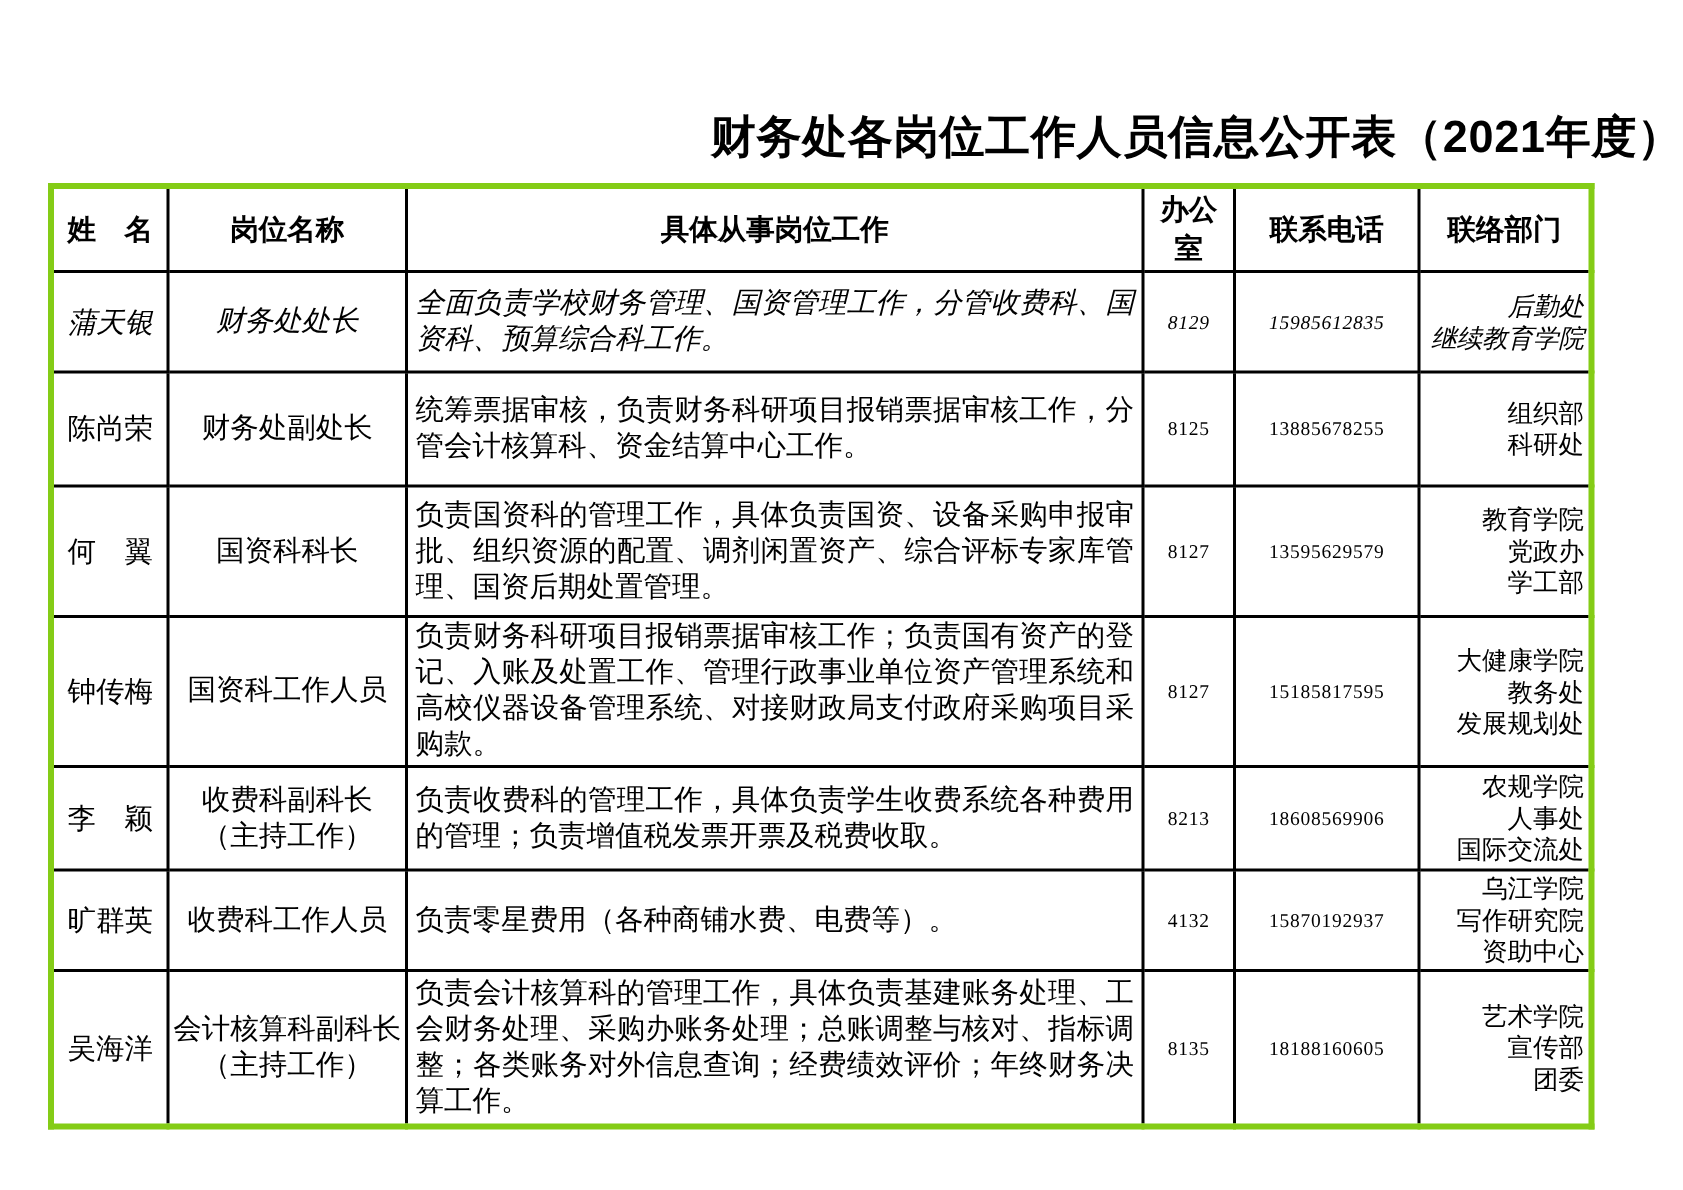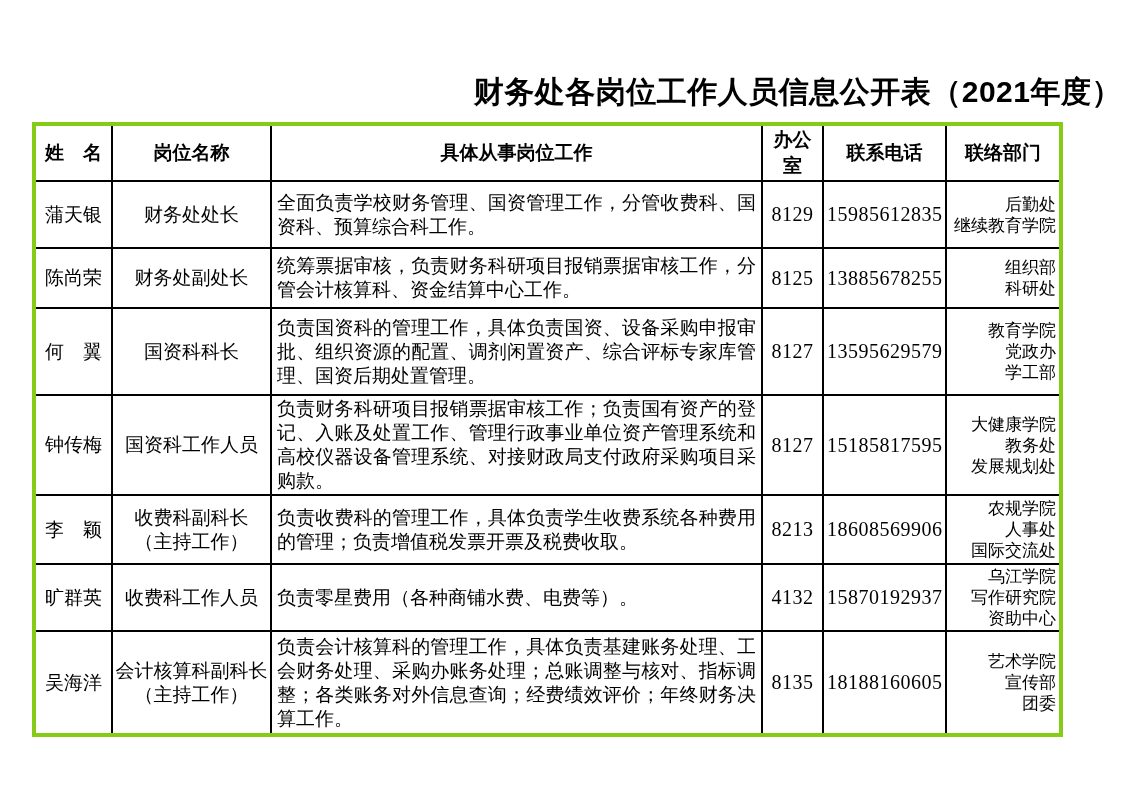--- a/index.html
+++ b/index.html
@@ -39,22 +39,22 @@
     overflow: hidden;
   }
   .staff-table th {
     font-family: "Liberation Sans", sans-serif;
     font-weight: bold;
     font-size: 19px;
     text-align: center;
     vertical-align: middle;
   }
   tr.hdr   { height: 45px; }
-  tr.rh0   { height: 67px; }
-  tr.rh1   { height: 60px; margin-top: 44px; }
+  tr.rh0   { height: 67px; font-style: italic; }
+  tr.rh1   { height: 76px; margin-top: 44px; }
   tr.rh2   { height: 87px; }
   tr.rh3   { height: 97px; }
   tr.rh4   { height: 69px; }
   tr.rh5   { height: 52px; }
   tr.rh6   { height: 104px; }
   td.c-name {
     font-size: 19px;
     text-align: center;
     vertical-align: middle;
     white-space: pre-line;
@@ -69,21 +69,21 @@
   }
   td.c-duty {
     font-size: 19px;
     line-height: 24px;
     text-align: justify;
     vertical-align: middle;
     padding: 1px 5px;
     border-radius: 12px;
   }
   td.c-office, td.c-phone {
-    font-size: 20px;
+    font-size: 13px;
     text-align: center;
     vertical-align: middle;
     letter-spacing: 0.5px;
   }
   td.c-dept {
     font-size: 17px;
     line-height: 21px;
     text-align: right;
     vertical-align: middle;
     white-space: pre-line;

